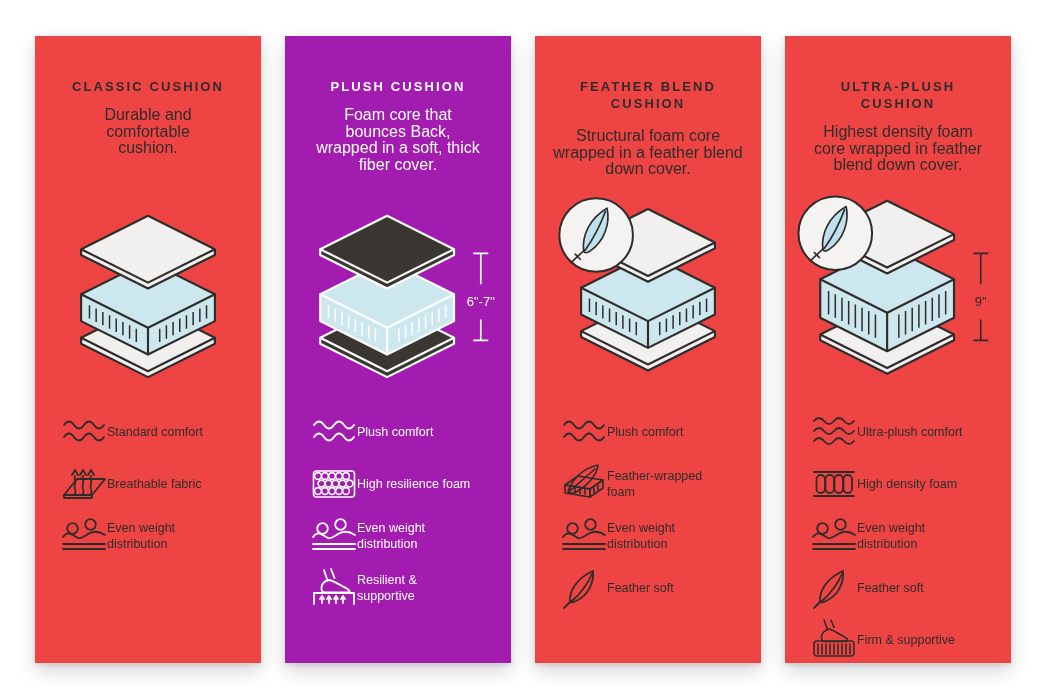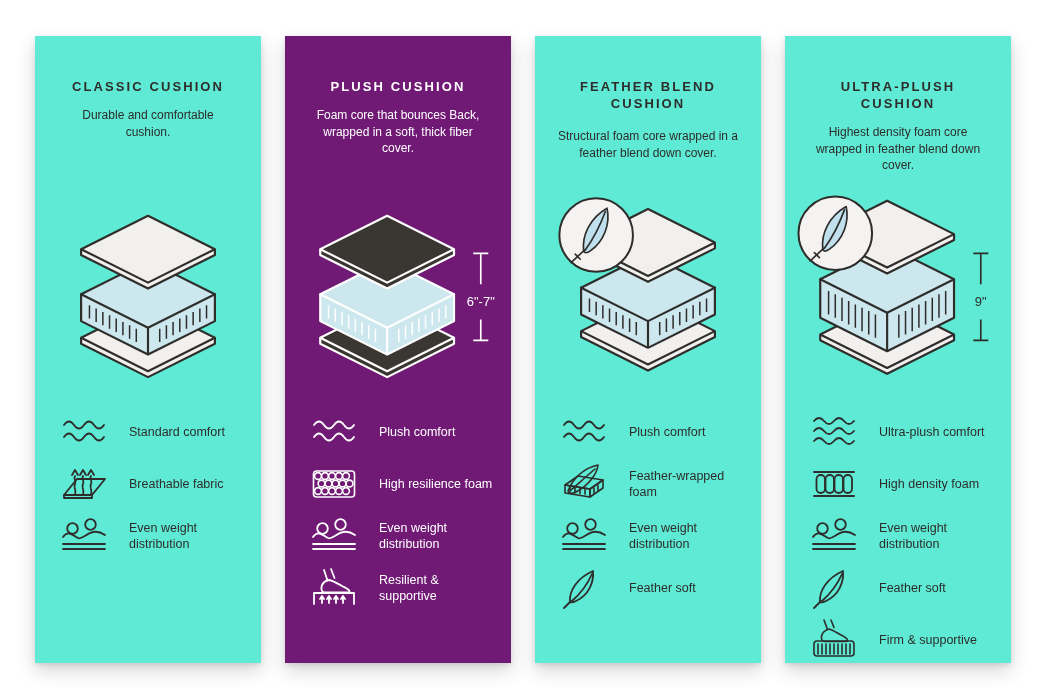--- a/index.html
+++ b/index.html
@@ -7,49 +7,49 @@
     width:1049px;height:700px;background:#ffffff;overflow:hidden;
     font-family:"Liberation Sans","DejaVu Sans",sans-serif;
     -webkit-font-smoothing:antialiased;
   }
   .row{display:flex;gap:24px;padding:36px 0 0 35px;}
   .card{
     width:226px;height:627px;box-sizing:border-box;padding-top:42px;
     box-shadow:0 8px 18px rgba(0,0,0,.16),0 2px 5px rgba(0,0,0,.10);
     flex:0 0 auto;
   }
-  .card.light{background:#5eead4;color:#2e2d2b;--slab:#f1f0ee;--foam:#cde7ef;}
-  .card.dark{background:#701a75;color:#ffffff;--slab:#3a3733;--foam:#cde7ef;}
+  .card.light{background:#ef4444;color:#2e2d2b;--slab:#f1f0ee;--foam:#cde7ef;}
+  .card.dark{background:#a21caf;color:#ffffff;--slab:#3a3733;--foam:#cde7ef;}
   .hdr{height:116px;}
   .title{
     margin:0 auto;text-align:center;font-size:13px;font-weight:bold;
     letter-spacing:2.1px;line-height:17px;
   }
   .t3{max-width:172px;text-align:center;}
   .t4{max-width:158px;}
   .desc{
-    margin:12px auto 0 auto;text-align:center;font-size:12px;line-height:16.5px;
+    margin:12px auto 0 auto;text-align:center;font-size:16px;line-height:16.5px;
   }
   .d1{max-width:140px;}
   .d2{max-width:170px;text-align:center;}
   .d3{max-width:198px;margin-top:16px;}
   .d4{max-width:176px;text-align:center;}
   .illus{height:194px;display:flex;justify-content:center;align-items:flex-start;}
   .cushion{width:216px;height:194px;overflow:visible;}
   .c-slab{fill:var(--slab);stroke:currentColor;stroke-width:2.6;stroke-linejoin:round;}
   .c-foam{fill:var(--foam);stroke:currentColor;stroke-width:2.6;stroke-linejoin:round;}
   .c-ln{fill:none;stroke:currentColor;stroke-width:2.6;}
   .c-rib{fill:none;stroke:currentColor;stroke-width:1.8;}
   .c-badge{fill:#f4f3f1;stroke:#2e2d2b;stroke-width:2.4;}
   .c-feather{fill:#bfe0ec;stroke:#2e2d2b;stroke-width:2;stroke-linejoin:round;}
   .c-fln{fill:none;stroke:#2e2d2b;stroke-width:2;stroke-linecap:round;}
   .dim path{stroke:currentColor;stroke-width:2;fill:none;}
   .dim text{fill:currentColor;font-size:15.5px;font-family:"Liberation Sans","DejaVu Sans",sans-serif;}
   .features{list-style:none;margin:24px 0 0 0;padding:0 0 0 26px;}
-  .feat{display:flex;align-items:center;gap:22px;min-height:32px;margin-bottom:12px;}
+  .feat{display:flex;align-items:center;gap:0;min-height:32px;margin-bottom:12px;}
   .fi{width:46px;height:40px;flex:0 0 46px;overflow:visible;}
   .flabel{font-size:12.5px;line-height:16px;max-width:120px;display:inline-block;}
 </style>
 </head>
 <body>
 
 <svg width="0" height="0" style="position:absolute" aria-hidden="true">
   <defs>
     <g id="g-cushion-std">
       <path class="c-slab" d="M20,152 L20,159 L100,199 L180,159 L180,152"></path>

